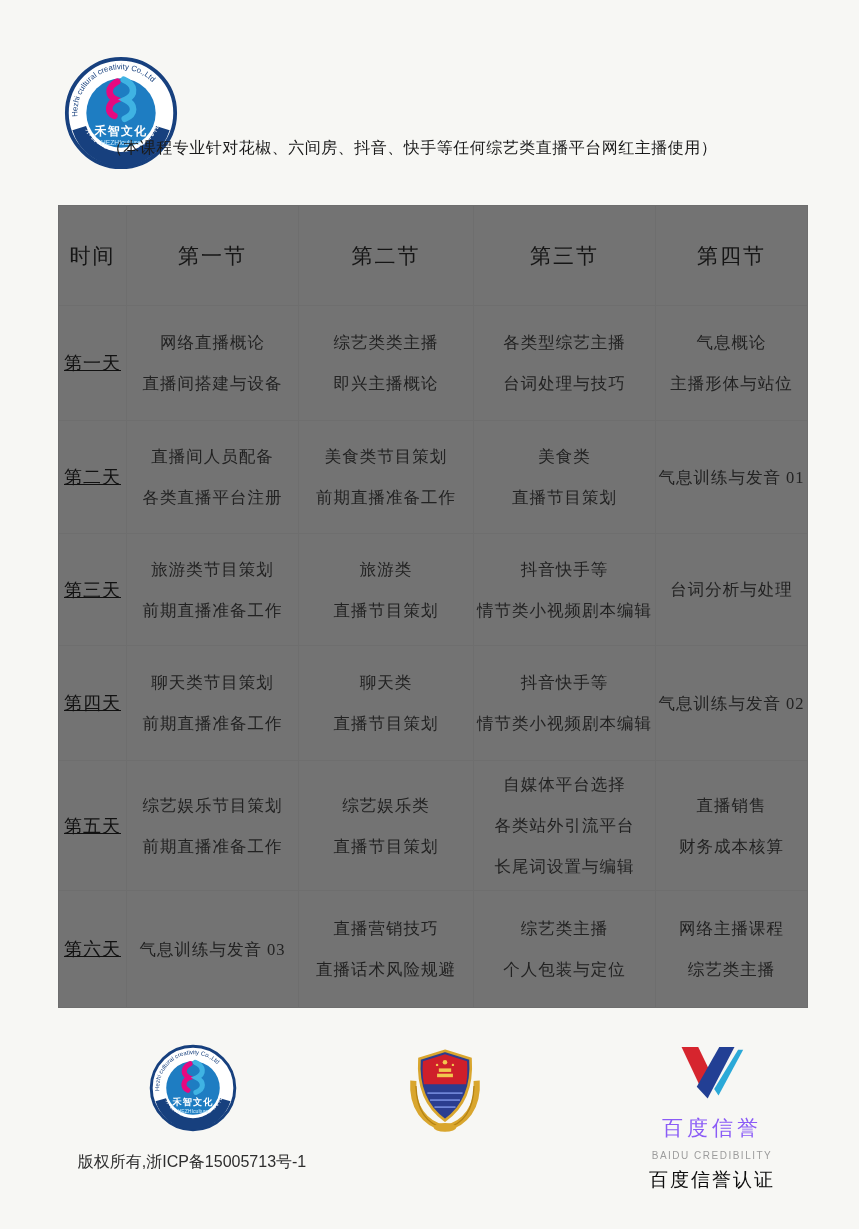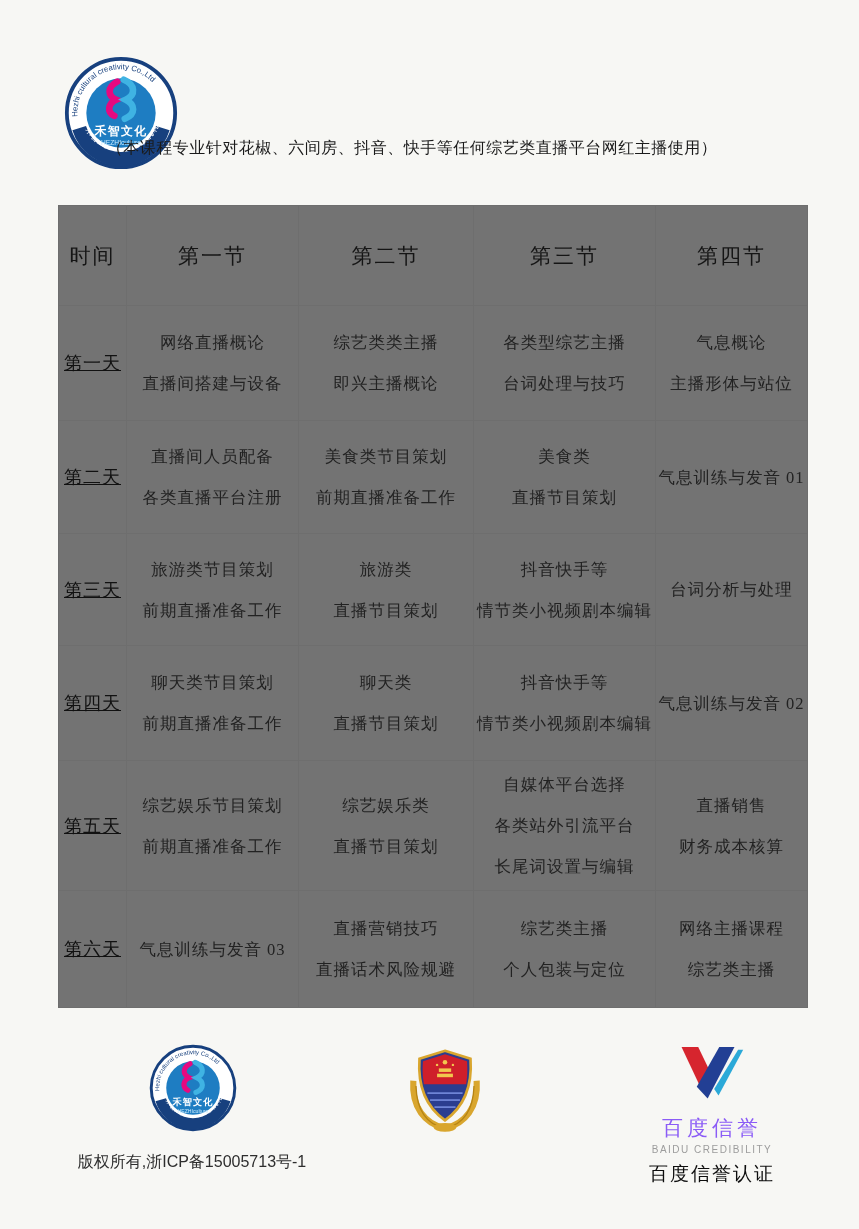--- a/index.html
+++ b/index.html
@@ -46,21 +46,21 @@
     position:absolute;text-align:center;
     font-family:"Liberation Sans", sans-serif;
     margin-top:18px;
   }
   .copyright{left:57px;width:270px;top:1134px;font-size:16px;color:#2e2e2e;}
   .police-text{left:325px;width:240px;top:1131px;font-size:20px;font-weight:bold;color:#090909;letter-spacing:0.5px;}
   .badge{position:absolute;left:401px;top:1042px;width:88px;height:92px;}
   .baidu-col{position:absolute;left:612px;width:200px;top:1044px;text-align:center;}
   .baidu-v{width:74px;height:58px;display:block;margin:0 auto;}
   .baidu-cn{font-family:"Liberation Sans", sans-serif;font-size:21px;color:#8b5cf6;letter-spacing:4px;margin-top:12px;}
-  .baidu-en{font-family:"Liberation Sans", sans-serif;font-size:10px;color:#9c9c9c;letter-spacing:1.5px;margin-top:2px;}
+  .baidu-en{font-family:"Liberation Sans", sans-serif;font-size:10px;color:#9c9c9c;letter-spacing:1.5px;margin-top:8px;}
   .baidu-cert{font-family:"Liberation Sans", sans-serif;font-size:19px;color:#0d0d0d;letter-spacing:2px;margin-top:6px;}
 </style>
 </head>
 <body>
 
 <div class="page">
 
   <div class="logo-top" id="logo-top-holder">
   <svg viewBox="0 0 120 120">
     <circle cx="60" cy="60" r="57" fill="#ffffff" stroke="#17407e" stroke-width="4"></circle>

